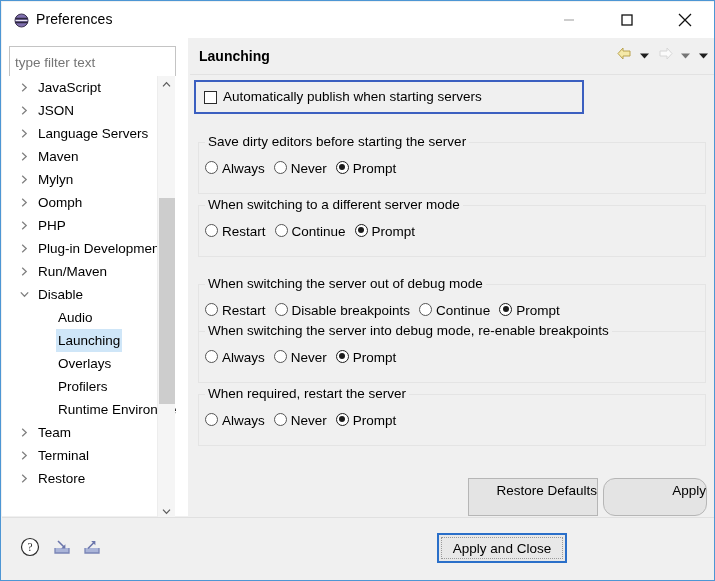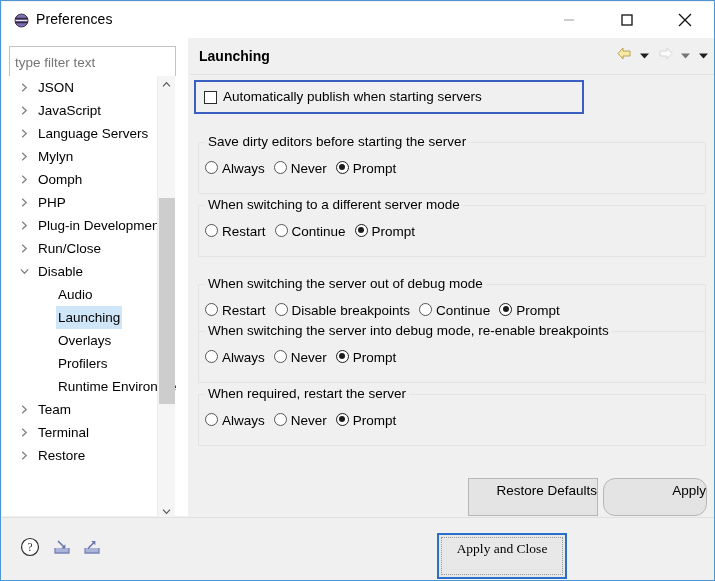--- a/index.html
+++ b/index.html
@@ -298,25 +298,25 @@
     position: absolute;
     top: 17px;
     width: 24px; height: 24px;
   }
   #icon-help { left: 16px; }
   #icon-import { left: 48px; }
   #icon-export { left: 78px; }
 
   .foot-btn {
     position: absolute;
-    top: 15px; height: 46px;
+    top: 15px; height: 30px;
     background: #e4e4e4;
     border: 1px solid #b6b6b6;
     box-sizing: border-box;
-    font-family: Liberation Serif, serif;
+    font-family: Liberation Sans, sans-serif;
     font-size: 13.5px;
     text-align: center;
     line-height: 28px;
     color: #000;
     cursor: default;
   }
   #btn-apply-close {
     left: 435px; width: 130px;
     border: 2px solid #2a6fc9;
     background: #e8e8e8;
@@ -365,44 +365,52 @@
   <div id="left-pane">
     <input id="filter-box" type="text" placeholder="type filter text" style="">
 
     <div id="tree">
         <div class="tree-row">
           <span class="arrow">
             <svg width="9" height="9" viewBox="0 0 9 9">
               <path d="M2.2 0.8 L6.2 4.5 L2.2 8.2" fill="none" stroke="#808080" stroke-width="1.3"></path>
             </svg>
           </span>
+          <span class="tlabel">JavaScript</span>
+        </div>
+        <div class="tree-row">
+          <span class="arrow">
+            <svg width="9" height="9" viewBox="0 0 9 9">
+              <path d="M2.2 0.8 L6.2 4.5 L2.2 8.2" fill="none" stroke="#808080" stroke-width="1.3"></path>
+            </svg>
+          </span>
           <span class="tlabel">JSON</span>
         </div>
         <div class="tree-row">
           <span class="arrow">
             <svg width="9" height="9" viewBox="0 0 9 9">
               <path d="M2.2 0.8 L6.2 4.5 L2.2 8.2" fill="none" stroke="#808080" stroke-width="1.3"></path>
             </svg>
           </span>
-          <span class="tlabel">JavaScript</span>
-        </div>
-        <div class="tree-row">
-          <span class="arrow">
-            <svg width="9" height="9" viewBox="0 0 9 9">
-              <path d="M2.2 0.8 L6.2 4.5 L2.2 8.2" fill="none" stroke="#808080" stroke-width="1.3"></path>
-            </svg>
-          </span>
           <span class="tlabel">Language Servers</span>
         </div>
         <div class="tree-row">
           <span class="arrow">
             <svg width="9" height="9" viewBox="0 0 9 9">
               <path d="M2.2 0.8 L6.2 4.5 L2.2 8.2" fill="none" stroke="#808080" stroke-width="1.3"></path>
             </svg>
           </span>
+          <span class="tlabel">Maven</span>
+        </div>
+        <div class="tree-row">
+          <span class="arrow">
+            <svg width="9" height="9" viewBox="0 0 9 9">
+              <path d="M2.2 0.8 L6.2 4.5 L2.2 8.2" fill="none" stroke="#808080" stroke-width="1.3"></path>
+            </svg>
+          </span>
           <span class="tlabel">Mylyn</span>
         </div>
         <div class="tree-row">
           <span class="arrow">
             <svg width="9" height="9" viewBox="0 0 9 9">
               <path d="M2.2 0.8 L6.2 4.5 L2.2 8.2" fill="none" stroke="#808080" stroke-width="1.3"></path>
             </svg>
           </span>
           <span class="tlabel">Oomph</span>
         </div>
@@ -421,21 +429,21 @@
             </svg>
           </span>
           <span class="tlabel">Plug-in Development</span>
         </div>
         <div class="tree-row">
           <span class="arrow">
             <svg width="9" height="9" viewBox="0 0 9 9">
               <path d="M2.2 0.8 L6.2 4.5 L2.2 8.2" fill="none" stroke="#808080" stroke-width="1.3"></path>
             </svg>
           </span>
-          <span class="tlabel">Run/Close</span>
+          <span class="tlabel">Run/Maven</span>
         </div>
         <div class="tree-row">
           <span class="arrow">
             <svg width="9" height="9" viewBox="0 0 9 9">
               <path d="M0.8 2.4 L4.5 6.2 L8.2 2.4" fill="none" stroke="#808080" stroke-width="1.3"></path>
             </svg>
           </span>
           <span class="tlabel">Disable</span>
         </div>
         <div class="tree-row child">

